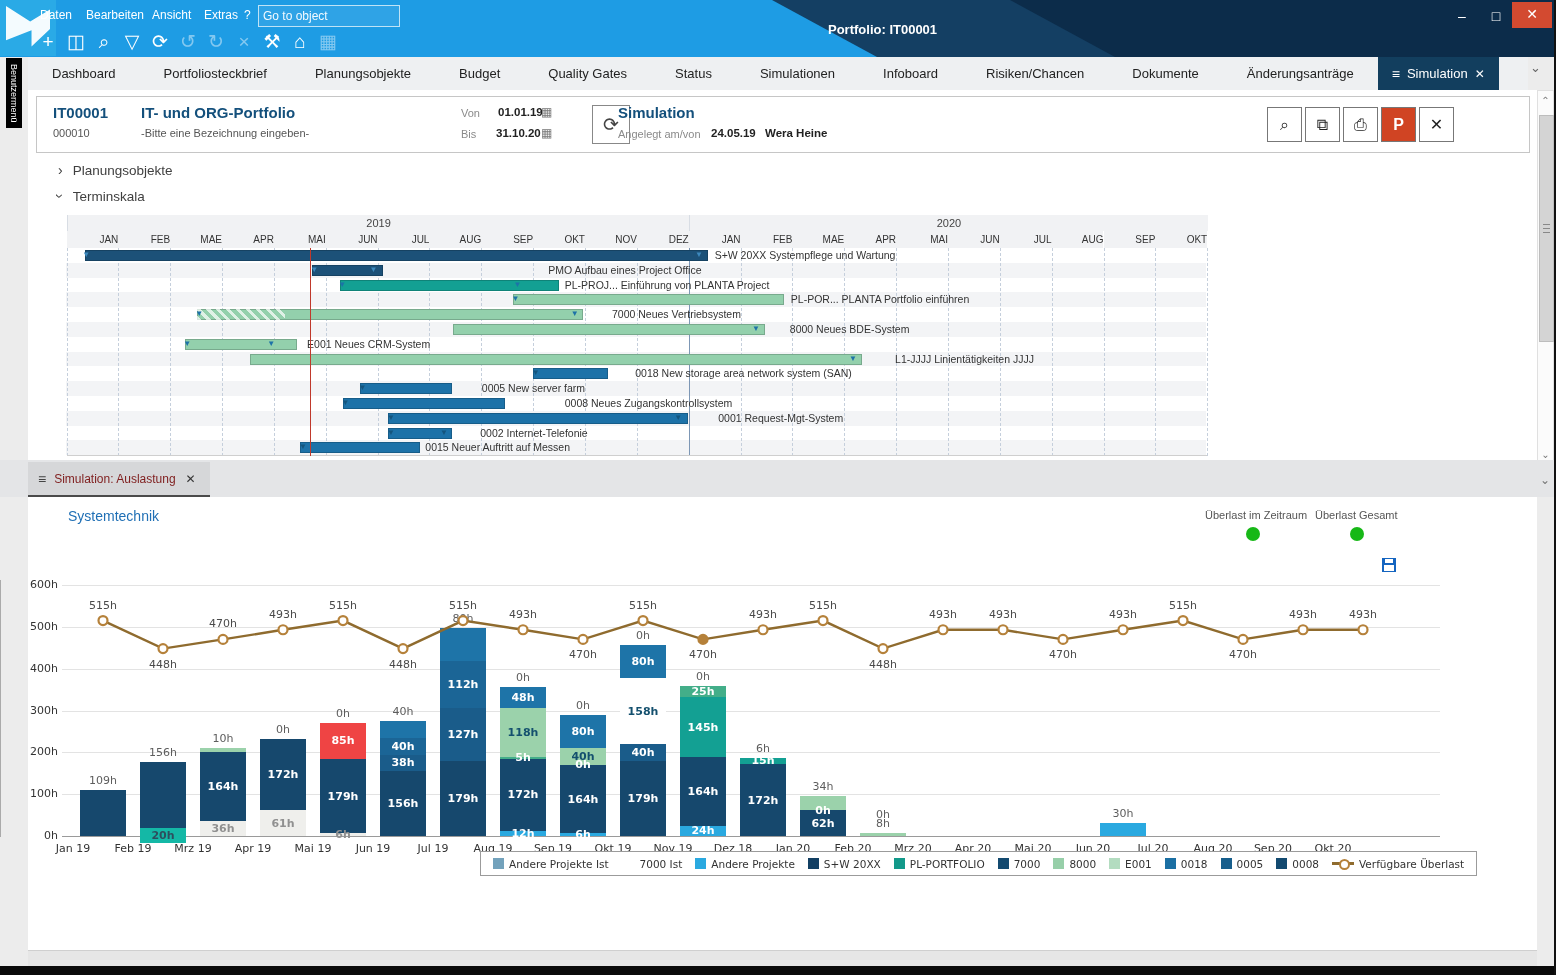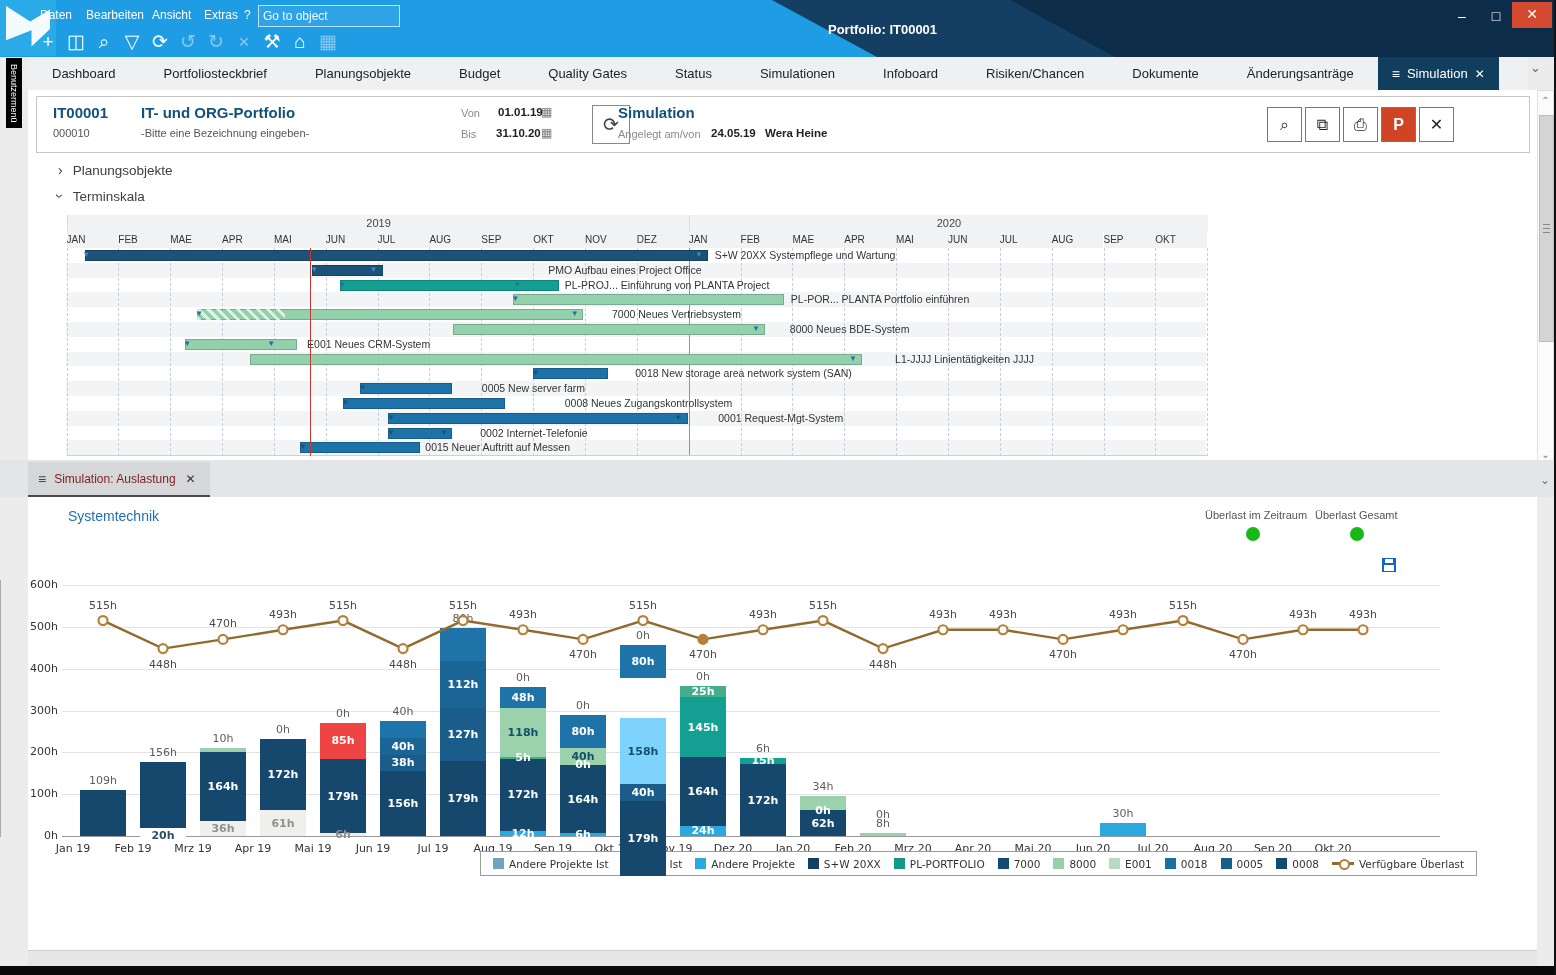--- a/index.html
+++ b/index.html
@@ -50,21 +50,21 @@
   .tool-btn.ppt{color:#fff;font-weight:bold;}
   .section-row{font-size:13.5px;color:#404040;cursor:pointer;}
   .section-row .arr{display:inline-block;margin-right:10px;font-size:14px;}
   .arr.down{transform:rotate(90deg);}
   
   .g-stripe{left:66px;width:1140px;height:14.8px;}
   .g-grid{top:248px;height:208px;width:0;border-left:1px dashed #c5cfdc;}
   .g-grid.year{border-left:1px solid #7d97b5;}
   .g-grid.today{border-left:1px solid #c0392b;}
   .g-yearband{top:215px;height:16px;background:#f1f2f4;font-size:11px;color:#444;text-align:center;line-height:16px;}
-  .g-month{top:231px;height:17px;font-size:10px;color:#333;text-align:left;line-height:17px;background:#f1f2f4;}
+  .g-month{top:231px;height:17px;font-size:10px;color:#333;text-align:right;line-height:17px;background:#f1f2f4;}
   .g-bar{height:11px;border:1px solid rgba(0,0,0,.18);box-sizing:border-box;cursor:pointer;
          background-image:repeating-linear-gradient(90deg,rgba(255,255,255,.3) 0 1.5px,transparent 1.5px 5.5px);}
   .g-hatch{height:11px;background-image:repeating-linear-gradient(45deg,rgba(255,255,255,.7) 0 3px,transparent 3px 7px);}
   .g-marker{font-size:8px;line-height:8px;}
   .g-label{font-size:10.5px;color:#333;white-space:nowrap;}
   
   #splitter{left:0;top:460px;width:1556px;height:37px;background:#e4e5e7;}
   #bottom-tab{left:28px;top:462px;width:182px;height:35px;background:#d6d7d9;border-bottom:2px solid #4a4a4a;
        display:flex;align-items:center;gap:8px;padding:0 10px;box-sizing:border-box;cursor:pointer;}
   #bottom-tab .burger{color:#444;font-size:14px;}
@@ -357,38 +357,38 @@
     <div class="abs c-xlab" style="left: 133px; top: 842px;">Feb 19</div>
     <div class="abs c-xlab" style="left: 193px; top: 842px;">Mrz 19</div>
     <div class="abs c-xlab" style="left: 253px; top: 842px;">Apr 19</div>
     <div class="abs c-xlab" style="left: 313px; top: 842px;">Mai 19</div>
     <div class="abs c-xlab" style="left: 373px; top: 842px;">Jun 19</div>
     <div class="abs c-xlab" style="left: 433px; top: 842px;">Jul 19</div>
     <div class="abs c-xlab" style="left: 493px; top: 842px;">Aug 19</div>
     <div class="abs c-xlab" style="left: 553px; top: 842px;">Sep 19</div>
     <div class="abs c-xlab" style="left: 613px; top: 842px;">Okt 19</div>
     <div class="abs c-xlab" style="left: 673px; top: 842px;">Nov 19</div>
-    <div class="abs c-xlab" style="left: 733px; top: 842px;">Dez 20</div>
+    <div class="abs c-xlab" style="left: 733px; top: 842px;">Dez 18</div>
     <div class="abs c-xlab" style="left: 793px; top: 842px;">Jan 20</div>
     <div class="abs c-xlab" style="left: 853px; top: 842px;">Feb 20</div>
     <div class="abs c-xlab" style="left: 913px; top: 842px;">Mrz 20</div>
     <div class="abs c-xlab" style="left: 973px; top: 842px;">Apr 20</div>
     <div class="abs c-xlab" style="left: 1033px; top: 842px;">Mai 20</div>
     <div class="abs c-xlab" style="left: 1093px; top: 842px;">Jun 20</div>
     <div class="abs c-xlab" style="left: 1153px; top: 842px;">Jul 20</div>
     <div class="abs c-xlab" style="left: 1213px; top: 842px;">Aug 20</div>
     <div class="abs c-xlab" style="left: 1273px; top: 842px;">Sep 20</div>
     <div class="abs c-xlab" style="left: 1333px; top: 842px;">Okt 20</div>
     <div class="abs c-bar" style="left: 80px; top: 790.402px; height: 45.5983px; z-index: 2;">
       <div class="c-seg" style="height: 45.5983px; background: rgb(22, 72, 109); color: rgb(255, 255, 255);"></div>
     </div>
     <div class="abs c-above" style="left: 103px; top: 774.402px;">109h</div>
     <div class="abs c-bar" style="left: 140px; top: 762.373px; height: 73.6267px; z-index: 2;">
       <div class="c-seg" style="height: 65.26px; background: rgb(22, 72, 109); color: rgb(255, 255, 255);"></div>
-      <div class="c-seg" style="height: 15px; background: #ffffff; color: rgb(45, 78, 94);">20h</div>
+      <div class="c-seg" style="height: 15px; background: #14b8a6; color: rgb(45, 78, 94);">20h</div>
     </div>
     <div class="abs c-above" style="left: 163px; top: 746.373px;">156h</div>
     <div class="abs c-bar" style="left: 200px; top: 748.15px; height: 87.85px; z-index: 2;">
       <div class="c-seg" style="height: 4.18333px; background: rgb(155, 210, 171); color: rgb(20, 80, 110);"></div>
       <div class="c-seg" style="height: 68.6067px; background: rgb(22, 72, 109); color: rgb(255, 255, 255);">164h</div>
       <div class="c-seg" style="height: 15.06px; background: rgb(239, 239, 236); color: rgb(144, 144, 144);">36h</div>
     </div>
     <div class="abs c-above" style="left: 223px; top: 732.15px;">10h</div>
     <div class="abs c-bar" style="left: 260px; top: 738.528px; height: 97.4717px; z-index: 2;">
       <div class="c-seg" style="height: 71.9533px; background: rgb(22, 72, 109); color: rgb(255, 255, 255);">172h</div>
@@ -426,21 +426,21 @@
     <div class="abs c-bar" style="left: 560px; top: 714.683px; height: 121.317px; z-index: 2;">
       <div class="c-seg" style="height: 33.4667px; background: rgb(30, 116, 168); color: rgb(255, 255, 255);">80h</div>
       <div class="c-seg" style="height: 16.7333px; background: rgb(155, 210, 171); color: rgb(20, 80, 110);">40h</div>
       <div class="c-seg" style="height: 0px; background: rgb(67, 174, 137); color: rgb(255, 255, 255);">0h</div>
       <div class="c-seg" style="height: 68.6067px; background: rgb(22, 72, 109); color: rgb(255, 255, 255);">164h</div>
       <div class="c-seg" style="height: 2.51px; background: rgb(42, 169, 224); color: rgb(255, 255, 255);">6h</div>
     </div>
     <div class="abs c-above" style="left: 583px; top: 698.683px;">0h</div>
     <div class="abs c-bar" style="left: 620px; top: 644.822px; height: 191.178px; z-index: 2;">
       <div class="c-seg" style="height: 33.4667px; background: rgb(30, 116, 168); color: rgb(255, 255, 255);">80h</div>
-      <div class="c-seg" style="height: 66.0967px; background: #7dd3fc; color: rgb(20, 80, 110); margin-top: 40px;">158h</div>
+      <div class="c-seg" style="height: 66.0967px; background: #ffffff; color: rgb(20, 80, 110);">158h</div>
       <div class="c-seg" style="height: 16.7333px; background: rgb(26, 92, 138); color: rgb(255, 255, 255);">40h</div>
       <div class="c-seg" style="height: 74.8817px; background: rgb(22, 72, 109); color: rgb(255, 255, 255);">179h</div>
     </div>
     <div class="abs c-above" style="left: 643px; top: 628.822px;">0h</div>
     <div class="abs c-bar" style="left: 680px; top: 686.237px; height: 149.763px; z-index: 2;">
       <div class="c-seg" style="height: 10.4583px; background: rgb(67, 174, 137); color: rgb(255, 255, 255);">25h</div>
       <div class="c-seg" style="height: 60.6583px; background: rgb(19, 160, 147); color: rgb(255, 255, 255);">145h</div>
       <div class="c-seg" style="height: 68.6067px; background: rgb(22, 72, 109); color: rgb(255, 255, 255);">164h</div>
       <div class="c-seg" style="height: 10.04px; background: rgb(42, 169, 224); color: rgb(255, 255, 255);">24h</div>
     </div>

